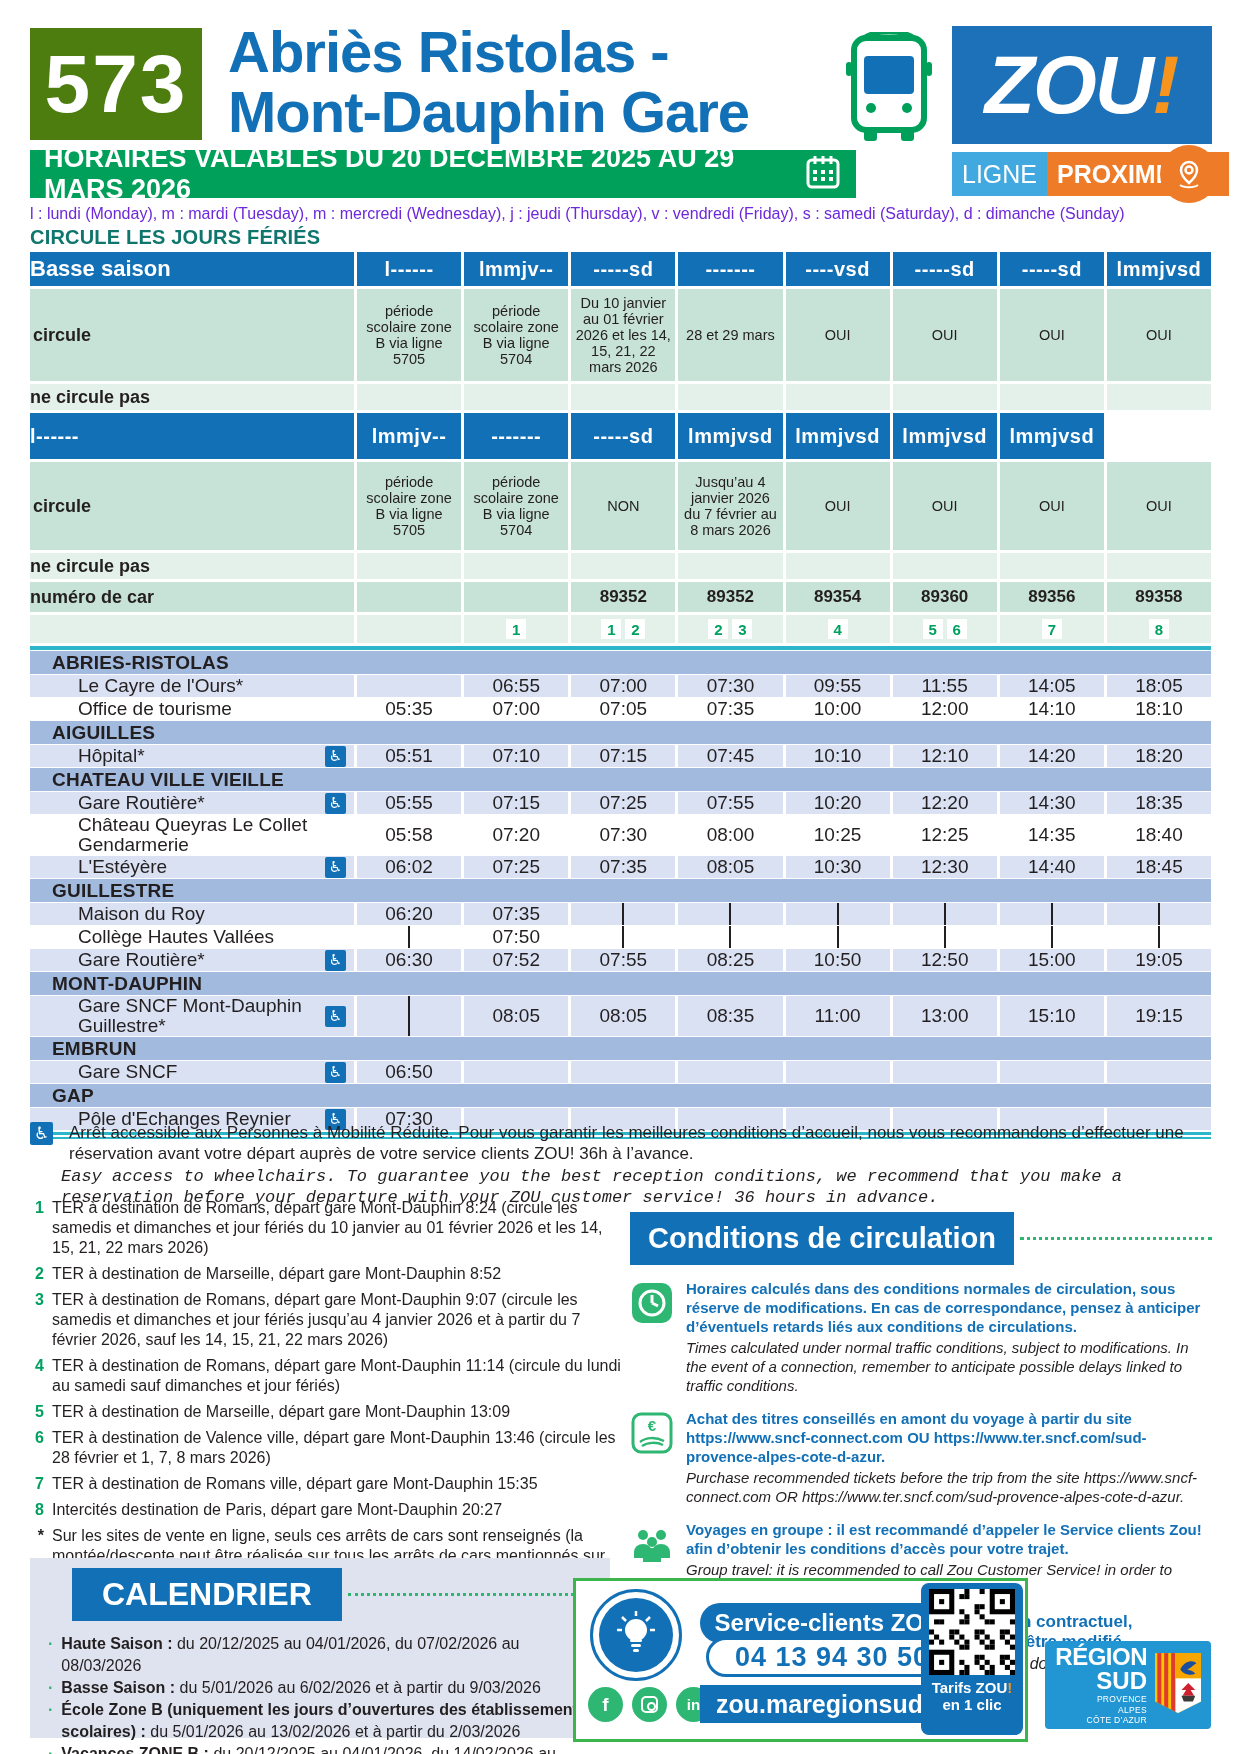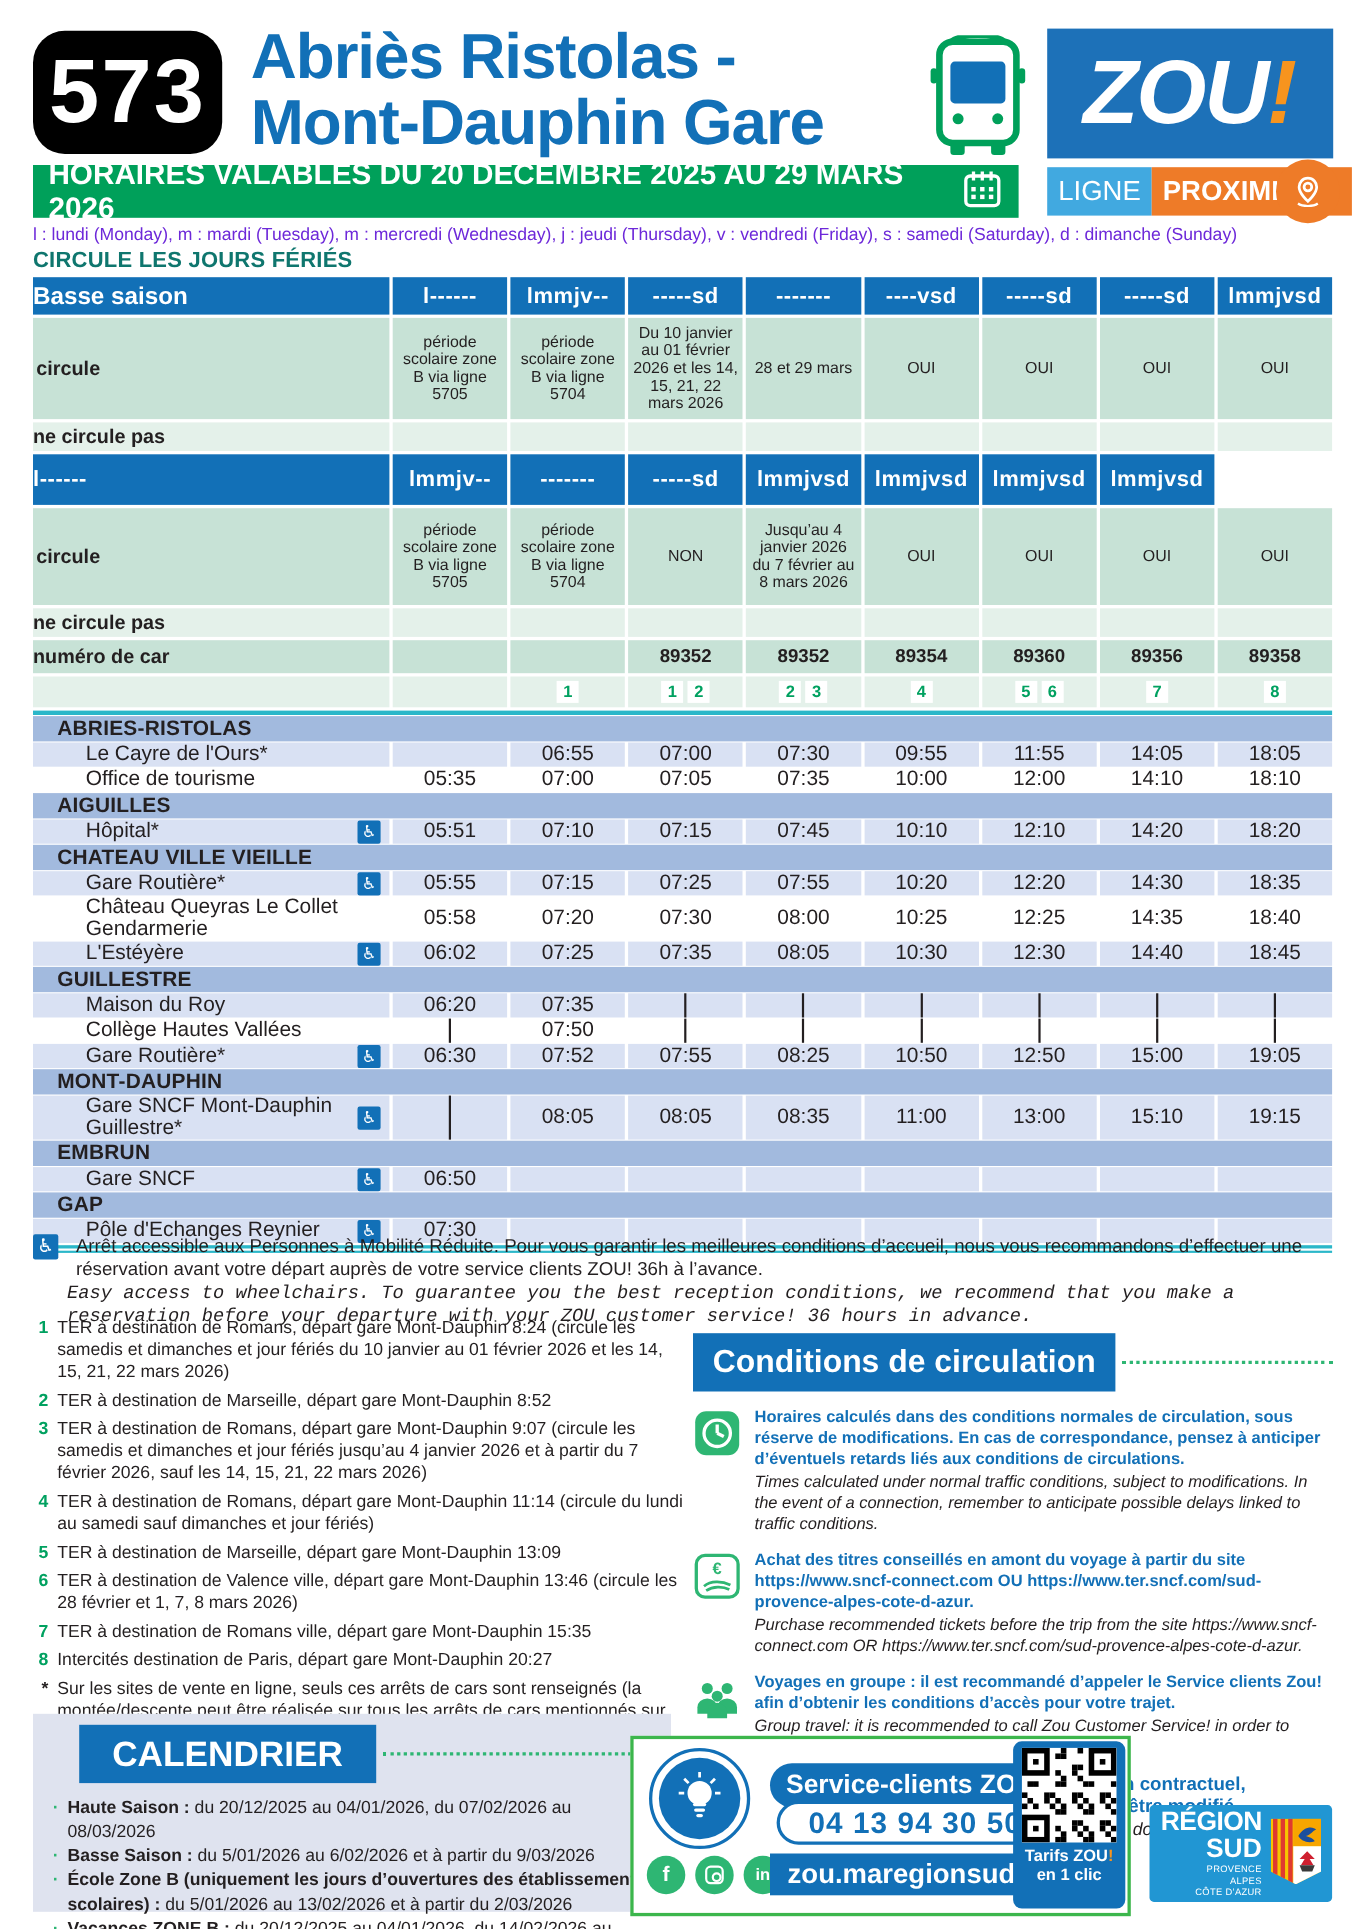--- a/index.html
+++ b/index.html
@@ -1,27 +1,27 @@
 <!DOCTYPE html>
 <html><head>
 <meta charset="utf-8">
 <style>
   * { margin:0; padding:0; box-sizing:border-box; }
   body { background:#888; font-family:"Liberation Sans", sans-serif; }
   #page { position:relative; width:1241px; height:1754px; background:#fff; margin:0 auto; overflow:hidden; color:#231f20; }
 
   
-  .line-badge { position:absolute; left:30px; top:28px; width:172px; height:112px; background:#000000; display:flex; align-items:center; justify-content:center;border-radius:29px; }
+  .line-badge { position:absolute; left:30px; top:28px; width:172px; height:112px; background:#4d7c0f; display:flex; align-items:center; justify-content:center; }
   .line-badge span { color:#fff; font-size:82px; font-weight:800; letter-spacing:2px; }
   .page-title { position:absolute; left:228px; top:22px; color:#1270b7; font-weight:800; font-size:58px; line-height:1.04; letter-spacing:-1px; }
   .bus-icon { position:absolute; left:838px; top:32px; }
   .zou-logo { position:absolute; left:952px; top:26px; width:260px; height:118px; background:#1d71b8; display:flex; align-items:center; justify-content:center; }
   .zou-logo .z { color:#fff; font-size:82px; font-weight:900; font-style:italic; letter-spacing:-2px; }
   .zou-logo .x { color:#f7941e; font-size:82px; font-weight:900; font-style:italic; }
-  .validity { position:absolute; left:30px; top:150px; width:896px; height:48px; background:#00a05a; color:#fff; display:flex; align-items:center; padding:0 14px; }
+  .validity { position:absolute; left:30px; top:150px; width:826px; height:48px; background:#00a05a; color:#fff; display:flex; align-items:center; padding:0 14px; }
   .validity .txt { font-size:27px; font-weight:800; flex:1; }
   .proximity { position:absolute; left:952px; top:152px; width:260px; height:44px; display:flex; }
   .proximity .lg { background:#41a9e0; color:#fff; font-size:25px; display:flex; align-items:center; padding:0 10px; font-weight:400; }
   .proximity .px { background:#ee7b28; color:#fff; font-size:25px; font-weight:800; display:flex; align-items:center; padding:0 34px 0 10px; flex:1; }
   .proximity .pin { position:absolute; right:-6px; top:-7px; width:58px; height:58px; border-radius:50%; background:#ee7b28; display:flex; align-items:center; justify-content:center; }
   .legend { position:absolute; left:30px; top:205px; font-size:16px; white-space:nowrap; color:#6d28d9; }
   .holiday { position:absolute; left:30px; top:226px; font-size:20px; font-weight:800; color:#0f766e; letter-spacing:0.2px; }
 
   
   #tables { position:absolute; left:30px; top:252px; width:1181px; }

